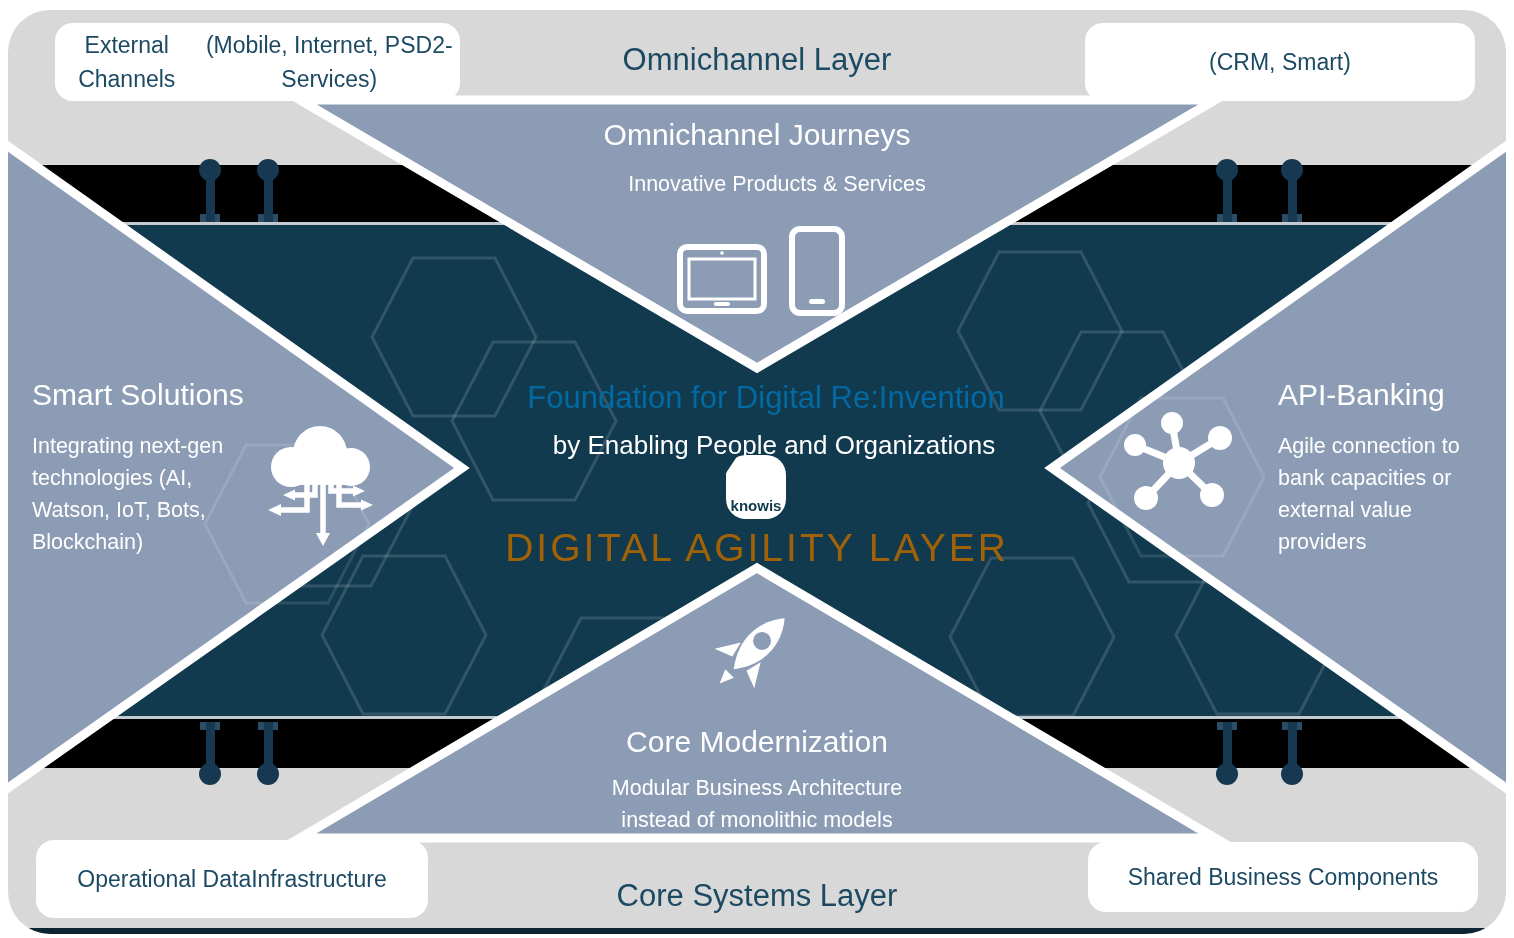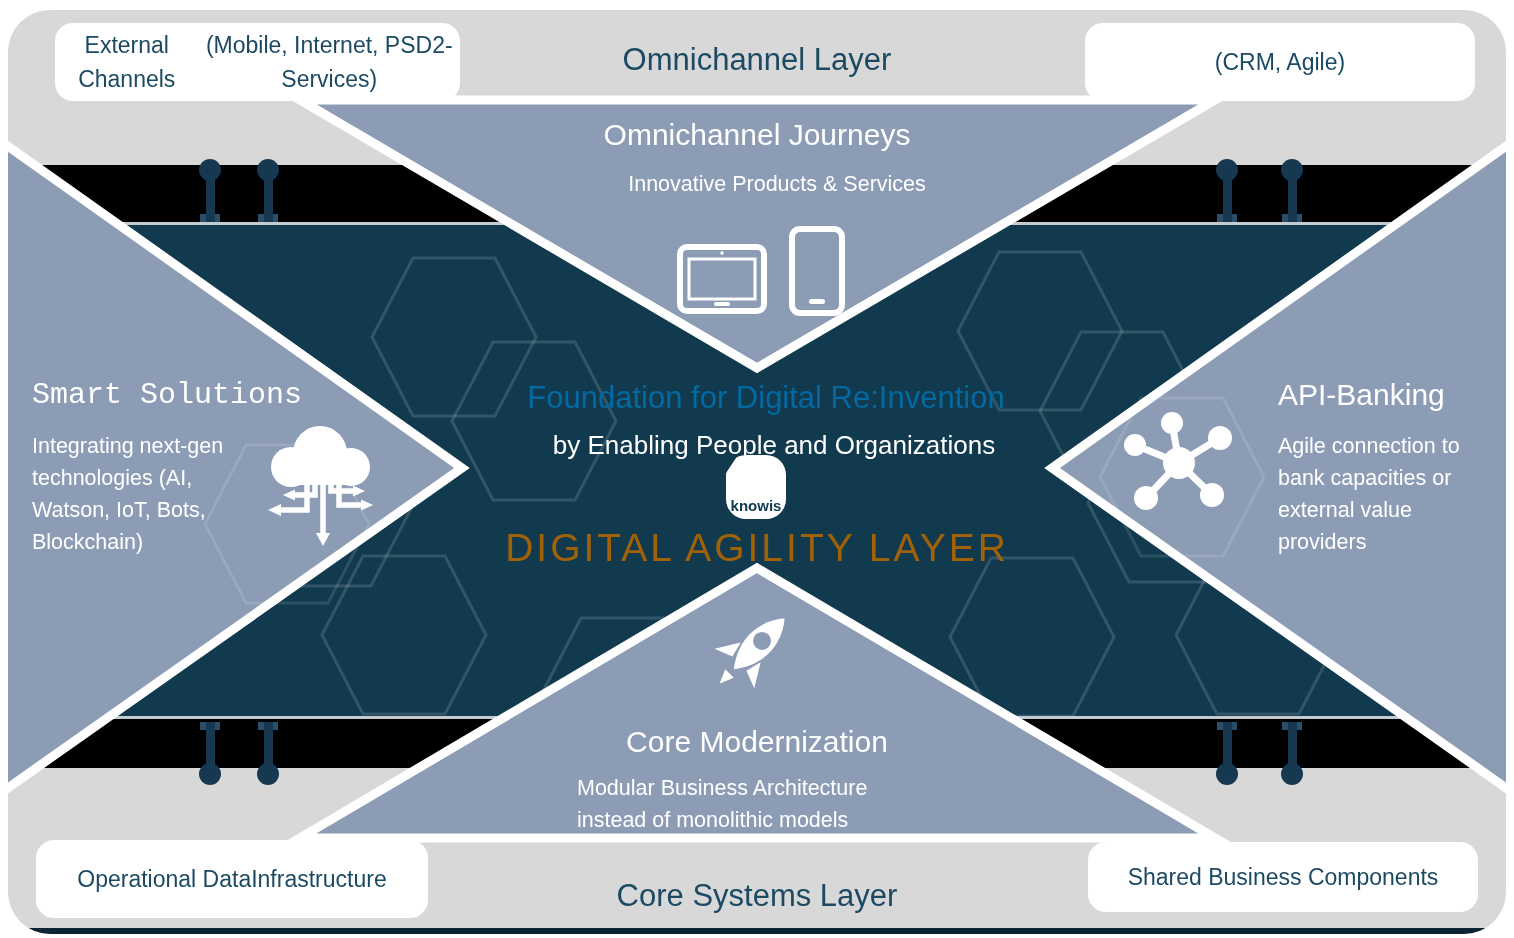--- a/index.html
+++ b/index.html
@@ -100,21 +100,21 @@
     </g>
   </svg>
 
   <div class="abs centered headline1" style="top:370px;">Foundation for Digital Re:Invention</div>
   <div class="abs centered headline2" style="top:420px;padding-left:17px;">by Enabling People and Organizations</div>
   <div class="abs logo">
     <span>knowis</span>
   </div>
   <div class="abs centered watermark" style="top:516px;">DIGITAL AGILITY LAYER</div>
 
-  <div class="abs wedge-title" style="left:24px;top:368px;font-family:Liberation Mono, monospace;">Smart Solutions</div>
+  <div class="abs wedge-title" style="left:24px;top:368px;">Smart Solutions</div>
   <div class="abs wedge-sub" style="left:24px;top:420px;width:238px;">Integrating next-gen technologies  (AI, Watson, IoT, Bots, Blockchain)</div>
   <svg class="abs" style="left:255px;top:405px;" width="120" height="135">
     <g fill="#fff">
       <circle cx="28" cy="52" r="20"></circle>
         <circle cx="57" cy="38" r="27"></circle>
         <circle cx="88" cy="52" r="19"></circle>
       <rect x="26" y="48" width="64" height="22"></rect>
     </g>
     <g stroke="#fff" stroke-width="5.5" fill="none">
       <path d="M60,65 V120"></path>
@@ -155,21 +155,21 @@
   <svg class="abs" style="left:687px;top:588px;" width="110" height="110">
     <g transform="rotate(45 55 55)">
       <path d="M55,6 C71,25 75,52 55,78 C35,52 39,25 55,6 Z" fill="#fff"></path>
       <circle cx="55" cy="38" r="9" fill="#8C9CB5"></circle>
       <path d="M41,54 L27,77 L45,70 Z" fill="#fff"></path>
       <path d="M69,54 L83,77 L65,70 Z" fill="#fff"></path>
       <path d="M49,84 L61,84 L55,98 Z" fill="#fff"></path>
     </g>
   </svg>
   <div class="abs centered wedge-title" style="top:715px;">Core Modernization</div>
-  <div class="abs wedge-sub" style="left:569px;top:762px;width:360px;">Modular Business Architecture instead of monolithic models</div>
+  <div class="abs wedge-sub" style="left:569px;top:762px;width:360px;text-align:center;">Modular Business Architecture instead of monolithic models</div>
 
   <div class="abs pin pin-top" style="left:191px;top:149px;">
       <div class="foot"></div>
       <div class="stem"></div>
       <div class="circle"></div>
     </div>
   <div class="abs pin pin-top" style="left:249px;top:149px;">
       <div class="foot"></div>
       <div class="stem"></div>
       <div class="circle"></div>
@@ -206,21 +206,21 @@
     </div>
 
   <div class="abs bar-title" style="top:32px;">Omnichannel Layer</div>
   <div class="abs bar-title" style="top:868px;">Core Systems Layer</div>
 
   <div class="abs white-box" style="left:47px;top:13px;width:405px;height:78px;">
     <span>External Channels</span>
     <span>(Mobile, Internet, PSD2-Services)</span>
   </div>
   <div class="abs white-box" style="left:1077px;top:13px;width:390px;height:78px;">
-    <span>(CRM, Agile)</span>
+    <span>(CRM, Smart)</span>
   </div>
   <div class="abs white-box" style="left:1080px;top:832px;width:390px;height:70px;">
     <span>Shared Business Components</span>
   </div>
   <div class="abs white-box" style="left:28px;top:830px;width:392px;height:78px;">
     <span>Operational Data</span>
     <span>Infrastructure</span>
   </div>
 
 </div>

